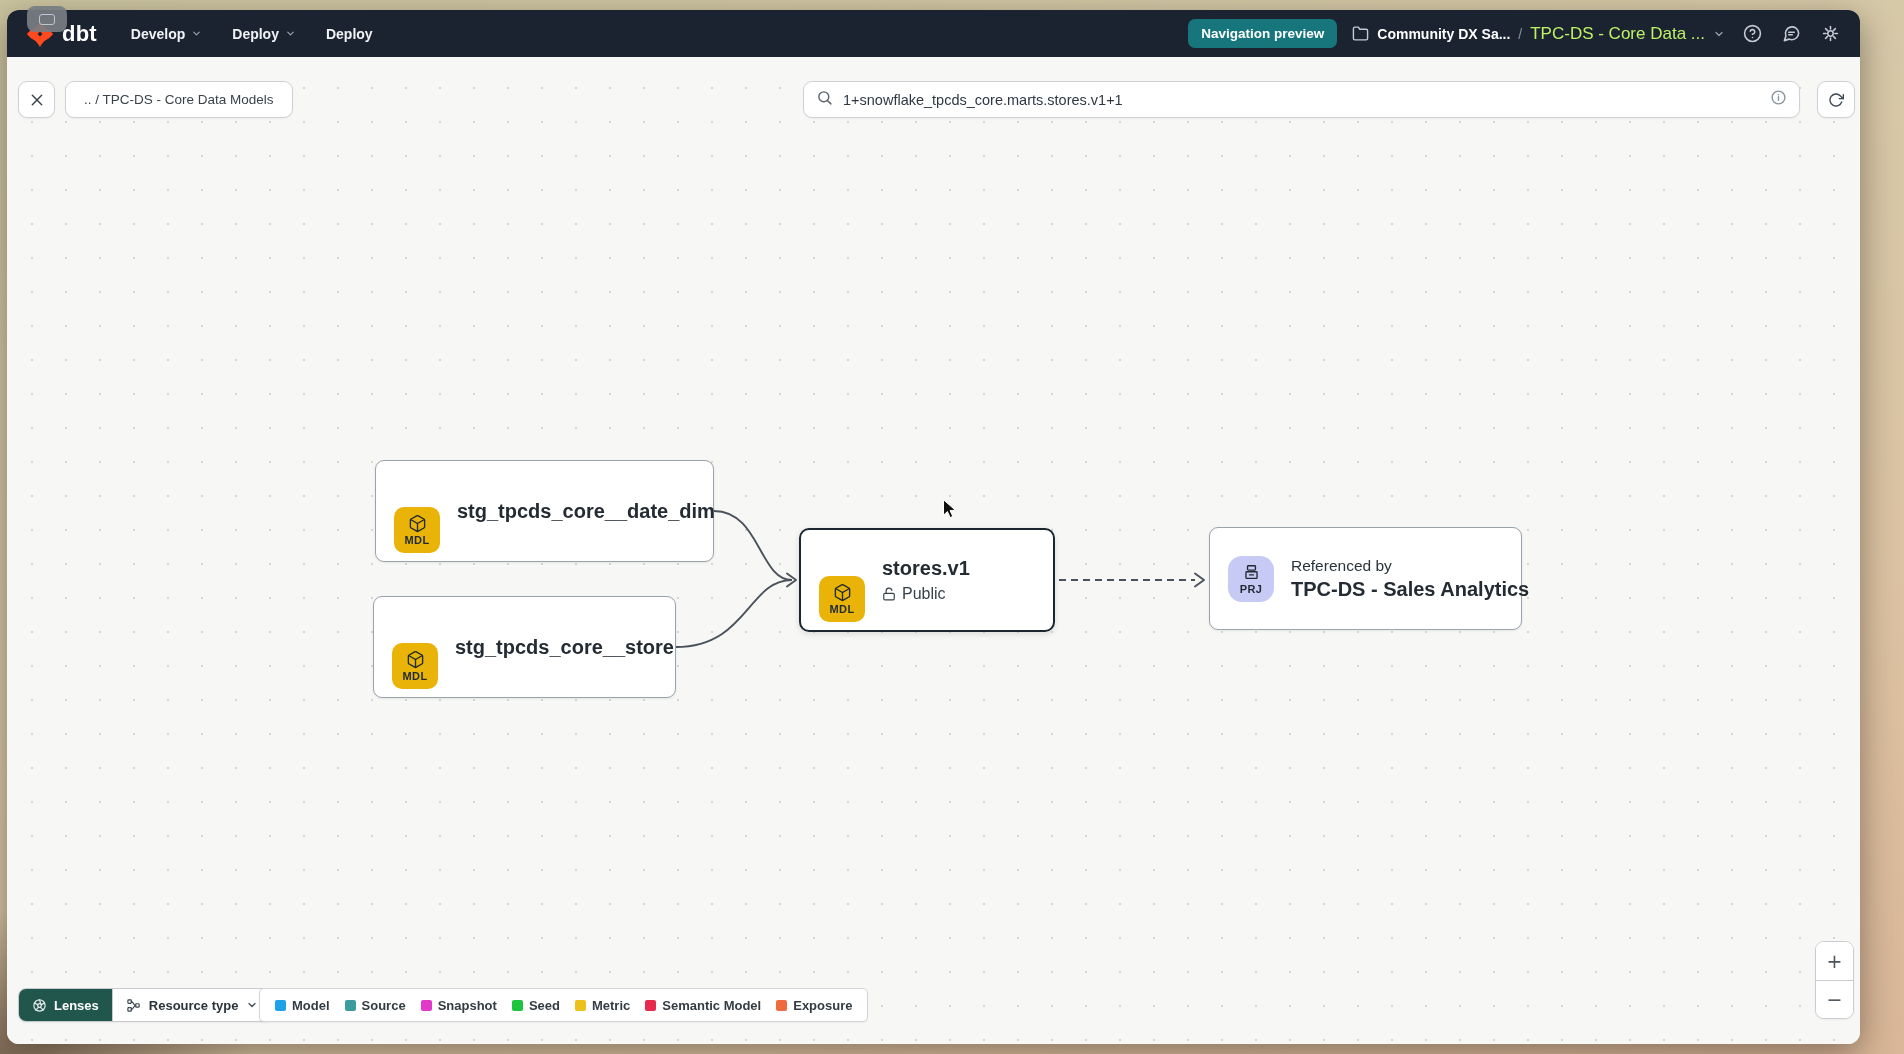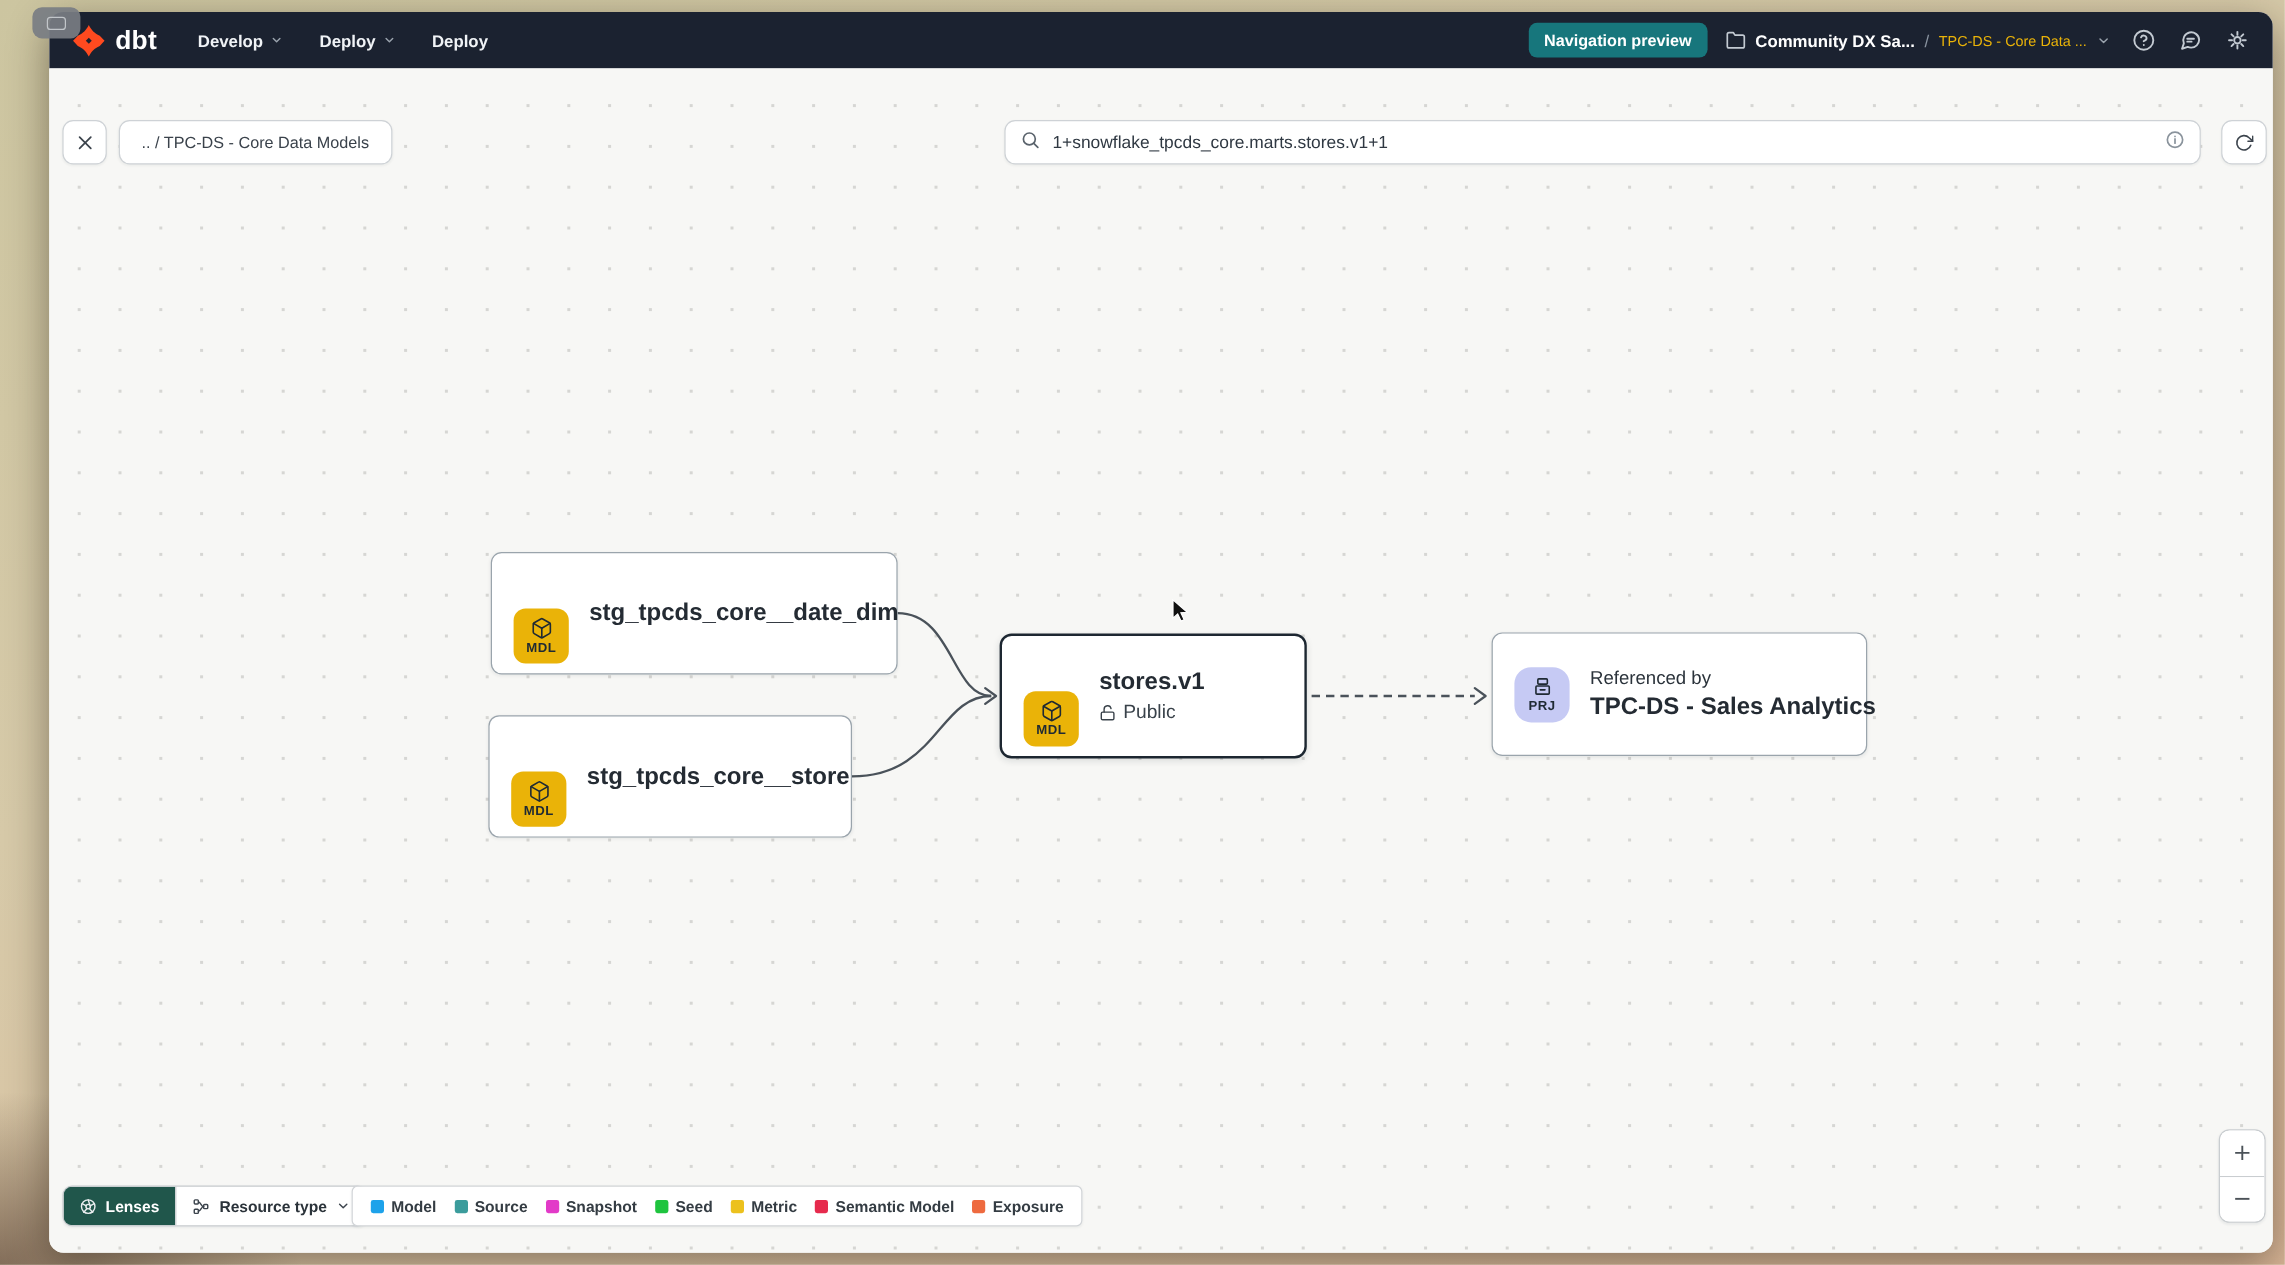--- a/index.html
+++ b/index.html
@@ -7,21 +7,21 @@
   body {
     font-family:"Liberation Sans", sans-serif;
     background:
       radial-gradient(420px 240px at 0% 100%, rgba(60,38,28,.55), rgba(60,38,28,0) 60%),
       linear-gradient(160deg, #ccc5a0 0%, #d6c9a8 40%, #dcc2a2 75%, #d9b697 100%);
     position:relative;
   }
 
   
   .app-window{
-    position:absolute; left:41px; top:10px; width:1853px; height:1034px;
+    position:absolute; left:7px; top:10px; width:1853px; height:1034px;
     border-radius:12px; overflow:hidden; background:#f7f7f5;
     box-shadow:0 10px 34px rgba(30,22,14,.45);
   }
 
   
   .topnav{
     height:47px; background:#1b2230; display:flex; align-items:center;
     padding:0 18px; color:#eef1f4;
   }
   .logo-wrap{ display:flex; align-items:center; gap:7px; margin-right:34px; }
@@ -31,37 +31,36 @@
   .nav-item{ display:flex; align-items:center; gap:6px; font-size:14px; font-weight:700; color:#f0f3f6; cursor:pointer; }
   .nav-item svg{ stroke:#9aa3ad; }
   .nav-right{ margin-left:auto; display:flex; align-items:center; gap:15px; }
   .preview-badge{
     background:#17767c; color:#fff; font-size:13.5px; font-weight:700;
     padding:7px 13px; border-radius:7px; white-space:nowrap;
   }
   .acct-crumb{ display:flex; align-items:center; gap:8px; white-space:nowrap; }
   .acct-name{ font-size:14px; font-weight:700; color:#fff; }
   .crumb-sep{ color:#8b95a1; font-size:14px; }
-  .proj-name{ font-size:12px; color:#eab308;text-align:right; }
+  .proj-name{ font-size:17px; color:#bef264;text-align:right; }
   .icon-btn{ display:flex; align-items:center; justify-content:center; width:24px; height:24px; cursor:pointer; }
   .icon-btn svg{ stroke:#c3cad2; }
 
   
   .canvas{
     position:relative; width:1853px; height:987px; background:#f7f7f5;
     background-image:radial-gradient(circle, #d6d6d3 1.3px, transparent 1.5px);
     background-size:34px 34px; background-position:8px 14px;
   }
 
   
   .chip{
     position:absolute; background:#fff; border:1px solid #ced2d6; border-radius:9px;
     display:flex; align-items:center; justify-content:center;
     box-shadow:0 1px 2px rgba(25,35,45,.05);
-    margin-top:19px;
   }
   .close-btn{ left:11px; top:24px; width:37px; height:37px; cursor:pointer; }
   .close-btn svg{ stroke:#3c444d; }
   .crumb-chip{ left:58px; top:24px; height:37px; padding:0 18px; font-size:13.5px; color:#3a424b; white-space:nowrap; }
   .search-bar{ left:796px; top:24px; width:997px; height:37px; justify-content:flex-start; padding:0 12px; gap:10px; }
   .search-bar input{
     border:none; outline:none; flex:1; font-family:"Liberation Sans",sans-serif;
     font-size:14.5px; color:#2f3842; background:transparent;
   }
   .search-bar .left-icon svg{ stroke:#5a636c; }

